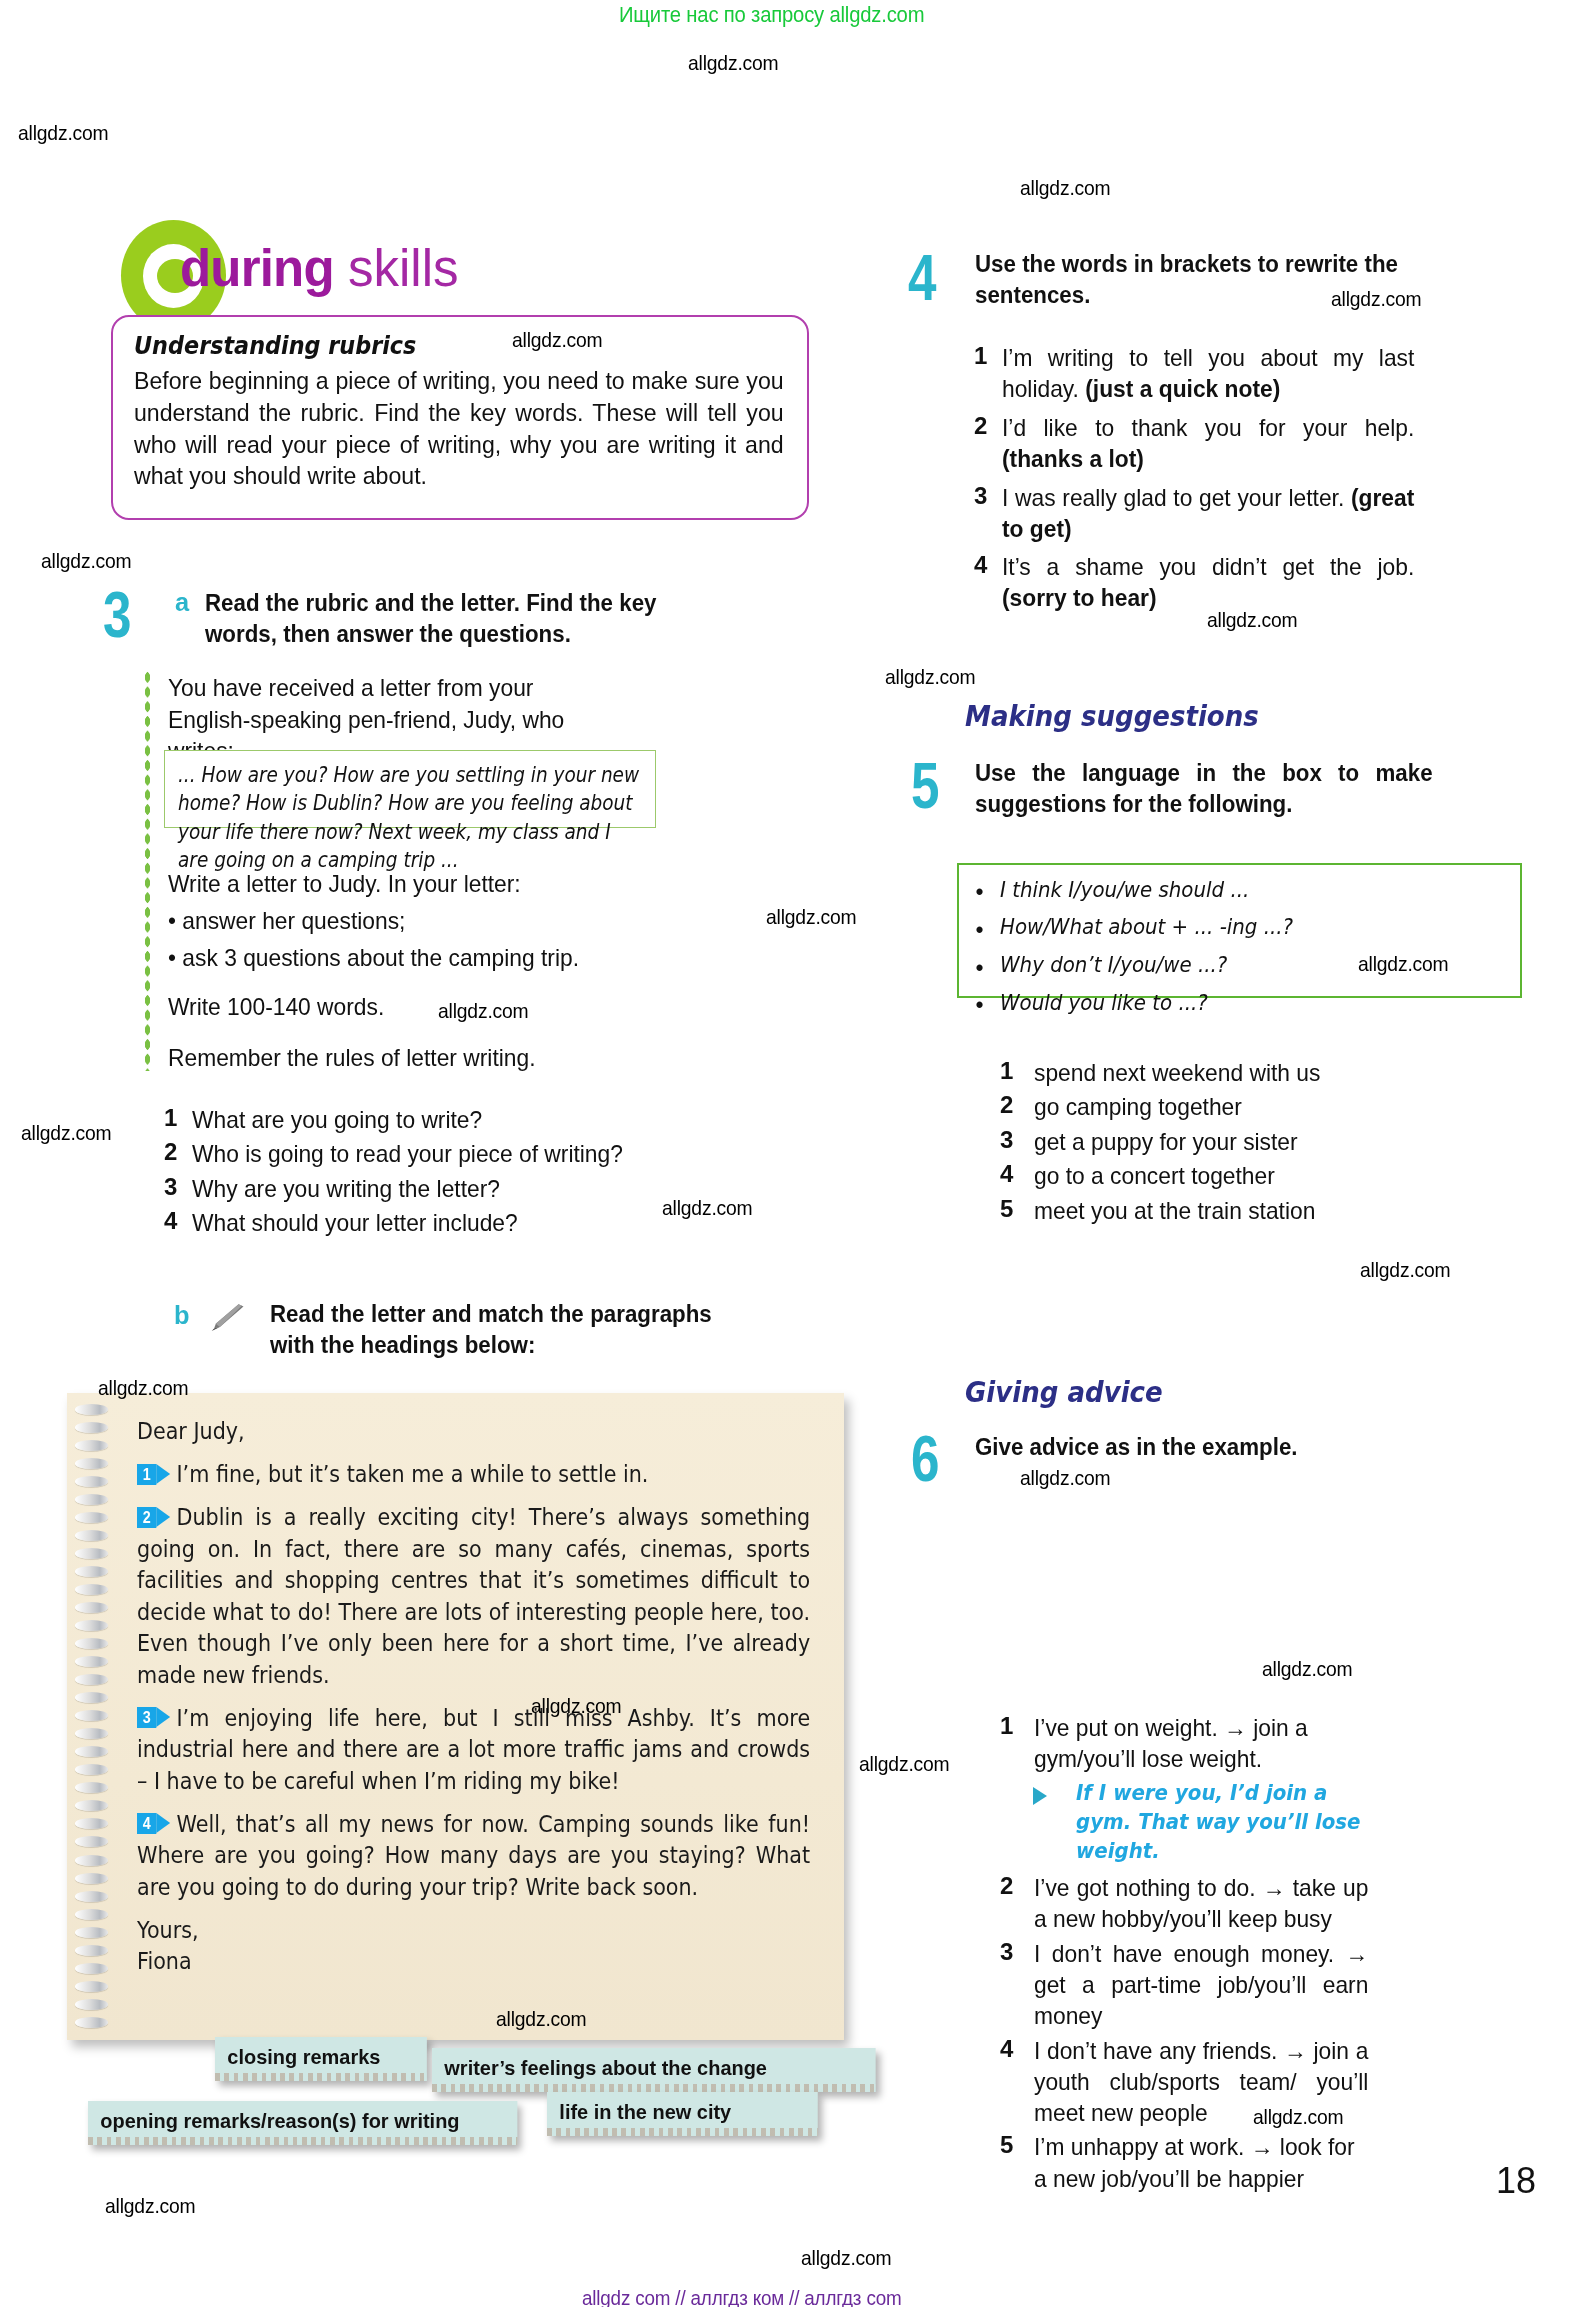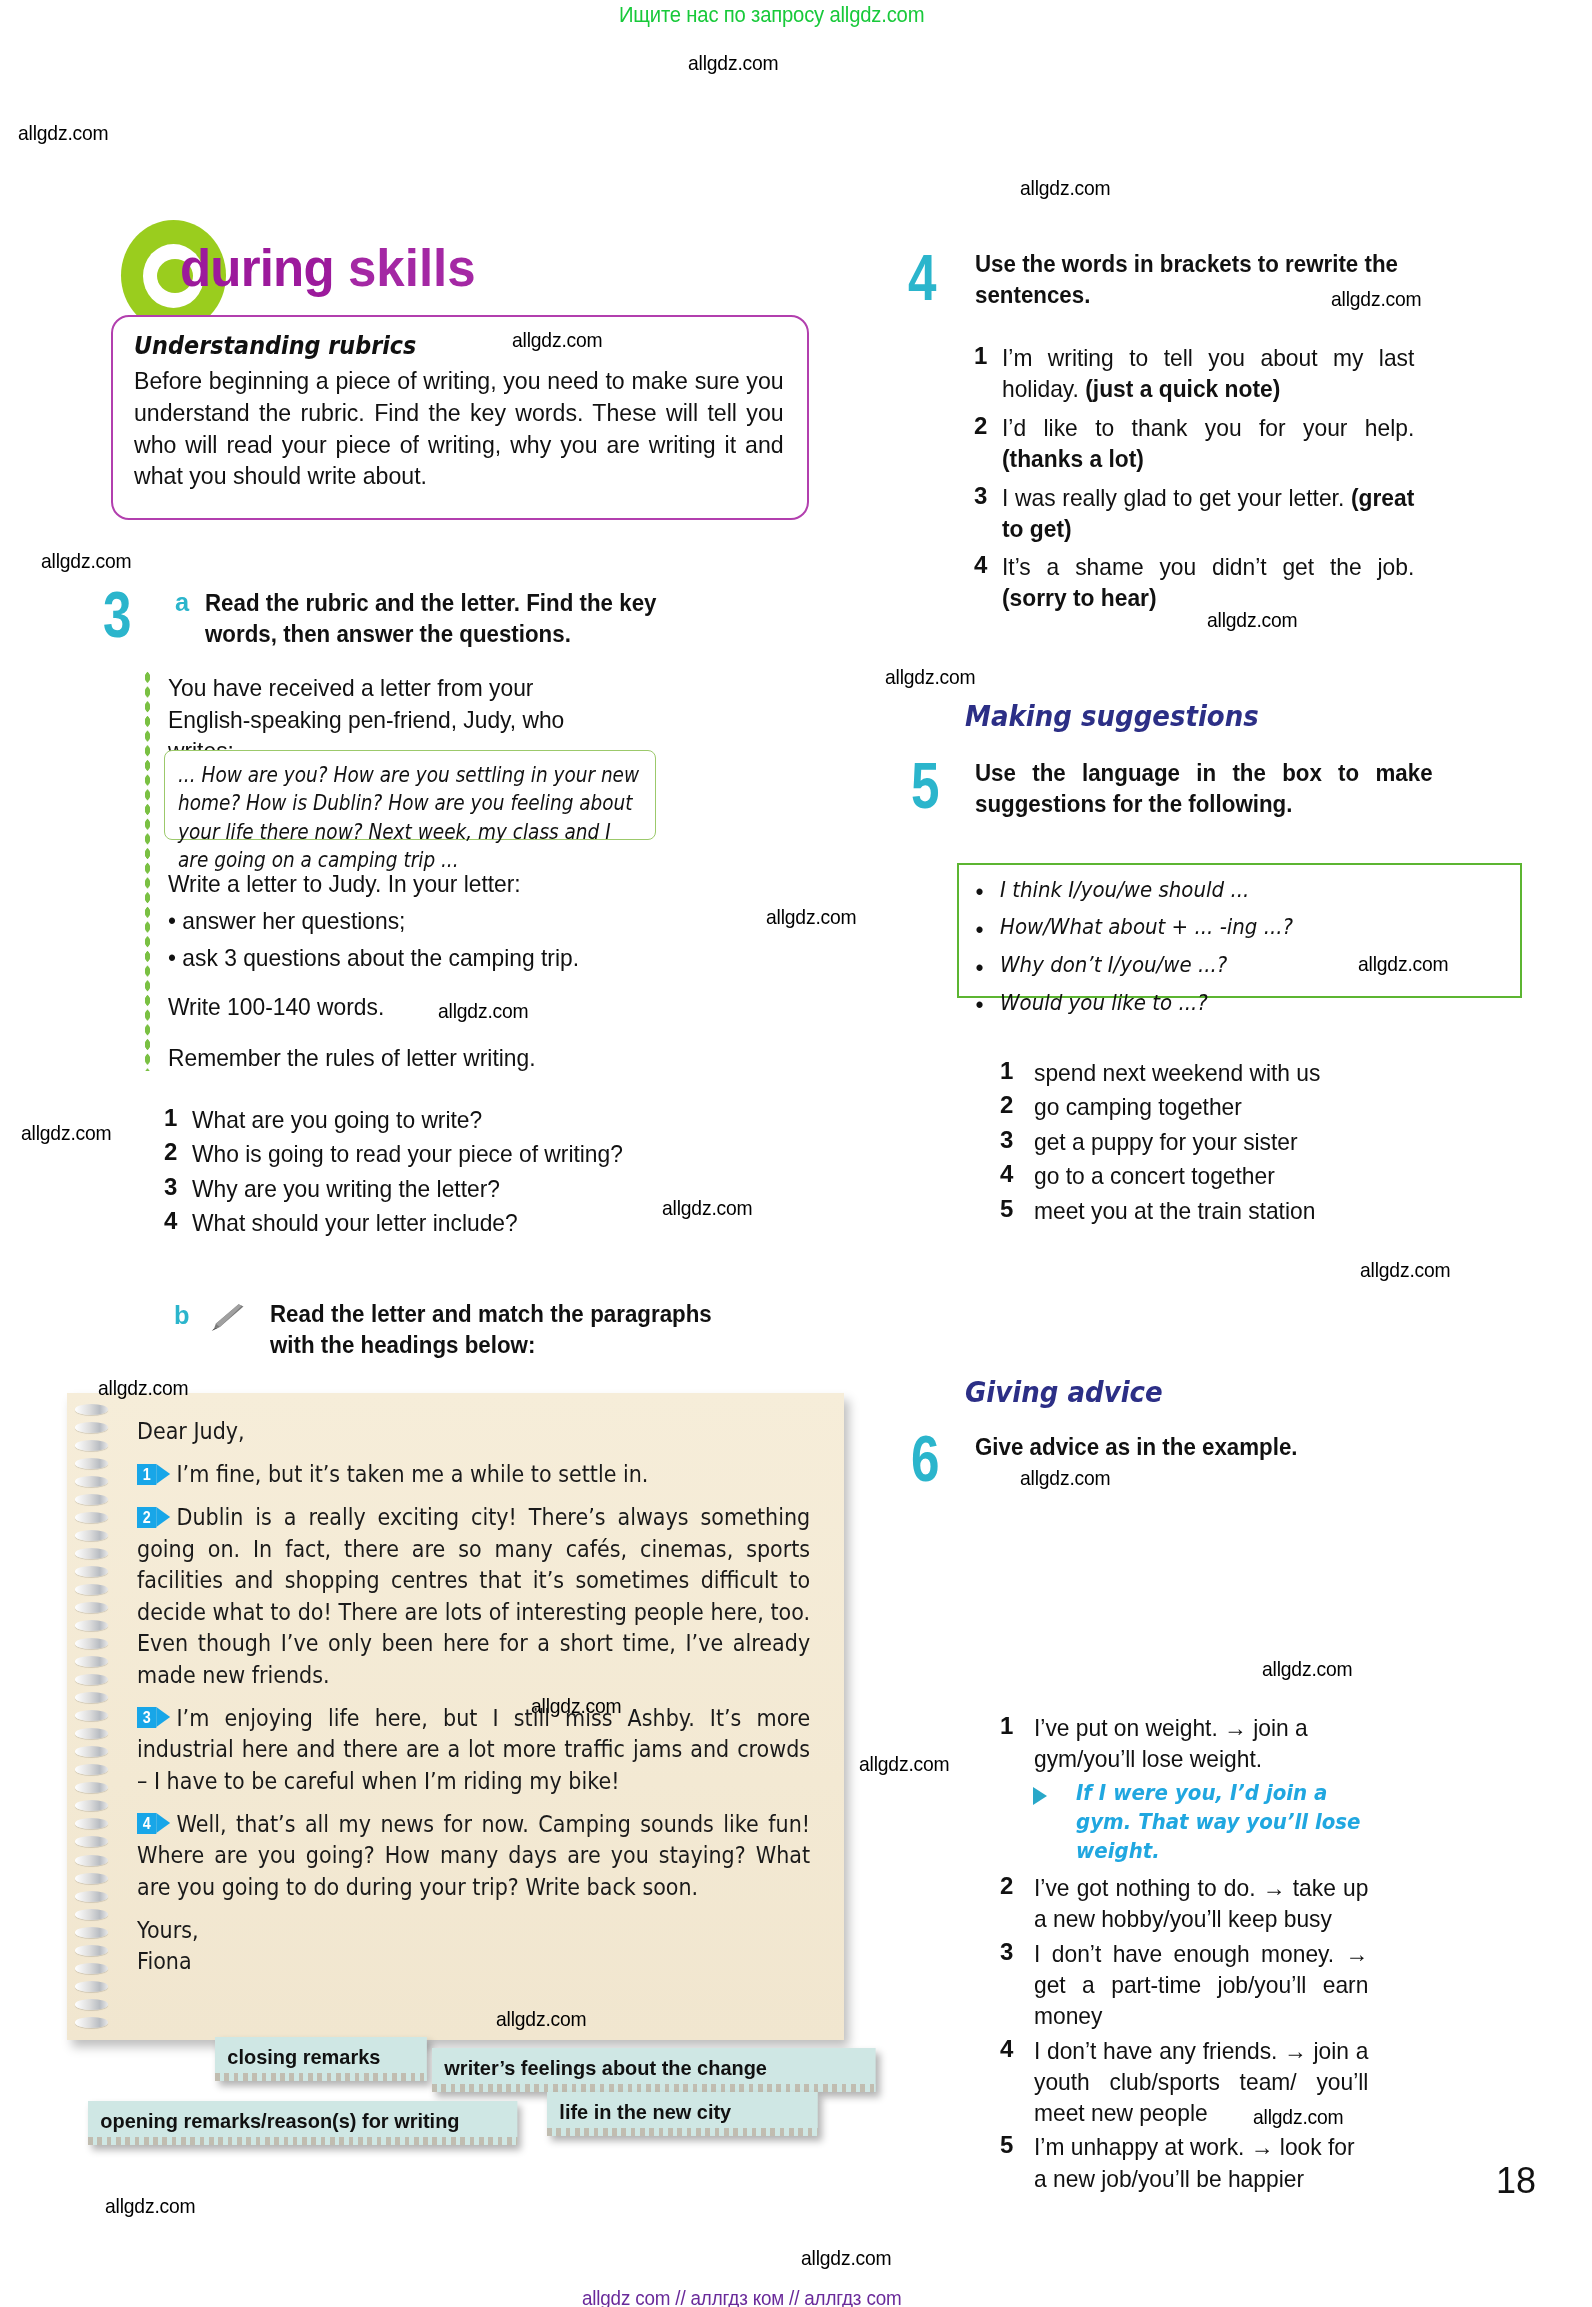--- a/index.html
+++ b/index.html
@@ -47,21 +47,21 @@
     border-radius:50%;background:#9acd1e;z-index:2;
   }
   .logo-text{
     position:absolute;left:59px;top:23px;
     font-size:51px;line-height:1;
     color:#9c1a9c;
     white-space:nowrap;
     z-index:3;
   }
   .logo-text .b{font-weight:bold;letter-spacing:-0.8px;}
-  .logo-text .r{font-weight:bold;color:#a428a4;}
+  .logo-text .r{font-weight:normal;color:#a428a4;}
 
   
   .rubric-box{
     position:absolute;left:111px;top:315px;width:698px;height:205px;
     border:2.5px solid #b23fae;
     border-radius:18px;
     background:#fff;
     box-sizing:border-box;
     padding:14.7px 21px 8.2px 21px;
     z-index:5;
@@ -301,21 +301,21 @@
     </div>
 
     <div class="exnum" style="left:103px;top:583px;">3</div>
     <div style="position:absolute;left:175px;top:588px;width:49px;" class="sub-letter">a</div>
     <div class="exhead" style="left:205px;top:588px;width:508px;">Read the rubric and the letter. Find the key words, then answer the questions.</div>
 
     <div class="dotrule" style="left:144px;top:670px;height:401px;"></div>
 
     <div class="rubric-para" style="left:168px;top:672px;width:459px;">You have received a letter from your English-speaking pen-friend, Judy, who writes:</div>
 
-    <div class="greenbox" style="left:164px;top:750px;width:492px;height:90px;border-radius:8px;">
+    <div class="greenbox" style="left:164px;top:750px;width:492px;height:78px;">
       <div class="quote-it">... How are you? How are you settling in your new home? How is Dublin? How are you feeling about your life there now? Next week, my class and I are going on a camping trip ...</div>
     </div>
 
     <div class="rubric-para" style="left:168px;top:868px;width:459px;">Write a letter to Judy. In your letter:</div>
     <div class="bullet-line" style="left:168px;top:905px;width:459px;">• answer her questions;</div>
     <div class="bullet-line" style="left:168px;top:942px;width:459px;">• ask 3 questions about the camping trip.</div>
     <div class="rubric-para" style="left:168px;top:991px;width:459px;">Write 100-140 words.</div>
     <div class="rubric-para" style="left:168px;top:1042px;width:508px;">Remember the rules of letter writing.</div>
 
     <div class="qlist" style="left:164px;top:1104px;width:573px;">

